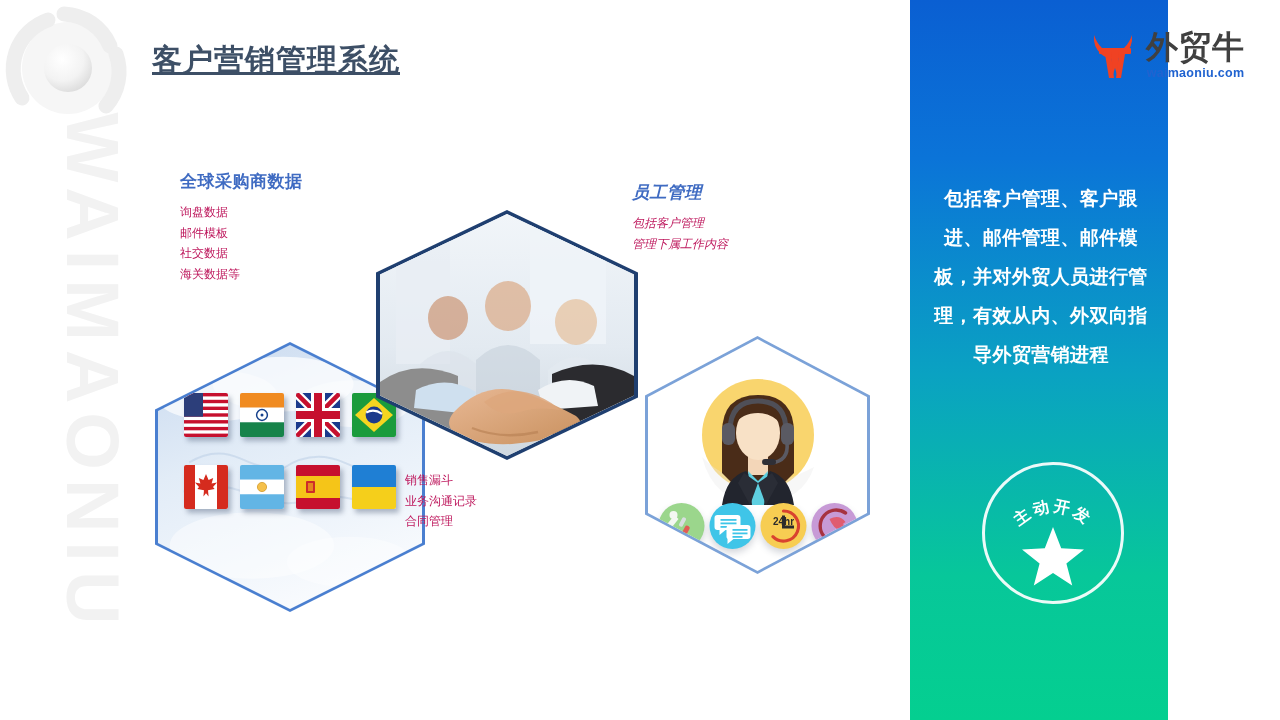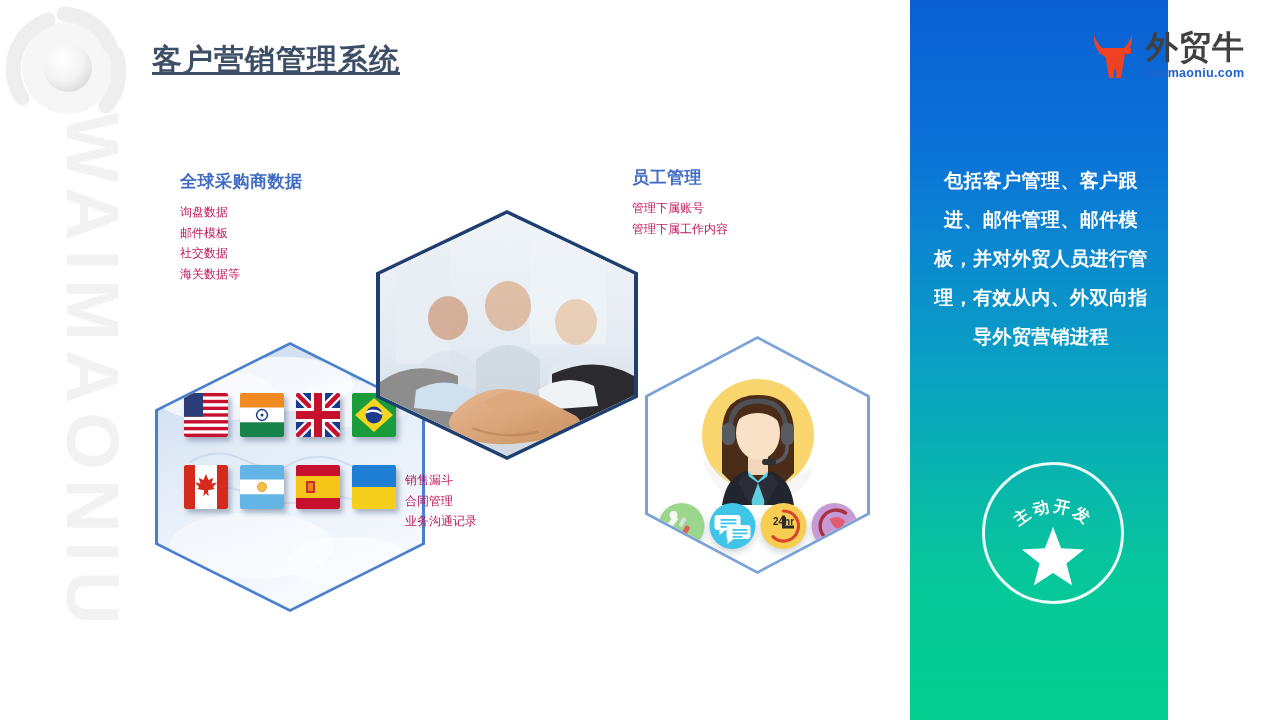--- a/index.html
+++ b/index.html
@@ -25,21 +25,21 @@
   }
   
   .txtblock{position:absolute;text-align:left;}
   .txtblock .head{
     font-size:17px;font-weight:700;color:#3f6bc2;margin-bottom:9px;letter-spacing:.5px;
   }
   .txtblock .line{
     font-size:12px;color:#be185d;line-height:1.72;white-space:nowrap;
   }
   #block-global{left:180px;top:170px;width:215px;}
-  #block-staff{left:632px;top:166px;width:215px;}
+  #block-staff{left:632px;top:181px;width:215px;font-style:italic;}
   #block-customer{left:405px;top:470px;width:215px;}
 
   
   .hex{
     position:absolute;
     clip-path:polygon(50% 0%,100% 25%,100% 75%,50% 100%,0% 75%,0% 25%);
   }
   .hex-inner{
     position:absolute;inset:0;
     clip-path:polygon(50% 0%,100% 25%,100% 75%,50% 100%,0% 75%,0% 25%);
@@ -73,21 +73,21 @@
   }
   .ico{width:46px;height:46px;border-radius:50%;position:relative;
        box-shadow:0 4px 7px rgba(60,70,90,.22);}
 
   
   .right-panel{
     position:absolute;left:910px;top:0;width:258px;height:720px;
     background:linear-gradient(to bottom,#0a5fd2 0%,#0b74d8 22%,#0aa2c2 52%,#07c79a 80%,#04cf90 100%);
   }
   .panel-text{
-    position:absolute;left:930px;top:162px;width:222px;
+    position:absolute;left:930px;top:180px;width:222px;
     color:#ffffff;font-size:19px;font-weight:700;line-height:2.05;
     text-align:center;letter-spacing:.4px;
   }
   .badge{
     position:absolute;left:982px;top:462px;width:136px;height:136px;
     border:3px solid rgba(255,255,255,.92);border-radius:50%;
   }
   .badge svg{position:absolute;left:0;top:0;}
   
   .brand{position:absolute;left:1090px;top:28px;display:flex;align-items:center;gap:6px;}
@@ -327,28 +327,28 @@
 <div class="txtblock" id="block-global">
   <div class="head">全球采购商数据</div>
   <div class="line">询盘数据</div>
   <div class="line">邮件模板</div>
   <div class="line">社交数据</div>
   <div class="line">海关数据等</div>
 </div>
 
 <div class="txtblock" id="block-staff">
   <div class="head">员工管理</div>
-  <div class="line">管理下属账号</div>
+  <div class="line">包括客户管理</div>
   <div class="line">管理下属工作内容</div>
 </div>
 
 <div class="txtblock" id="block-customer">
   <div class="line">销售漏斗</div>
+  <div class="line">业务沟通记录</div>
   <div class="line">合同管理</div>
-  <div class="line">业务沟通记录</div>
 </div>
 
 <div class="right-panel"></div>
 
 <div class="panel-text">包括客户管理、客户跟进、邮件管理、邮件模板，并对外贸人员进行管理，有效从内、外双向指导外贸营销进程</div>
 
 <div class="badge">
   <svg width="136" height="136" viewBox="0 0 136 136">
     <defs>
       <path id="arcpath" d="M26 74 A46 46 0 0 1 110 74" fill="none"></path>

